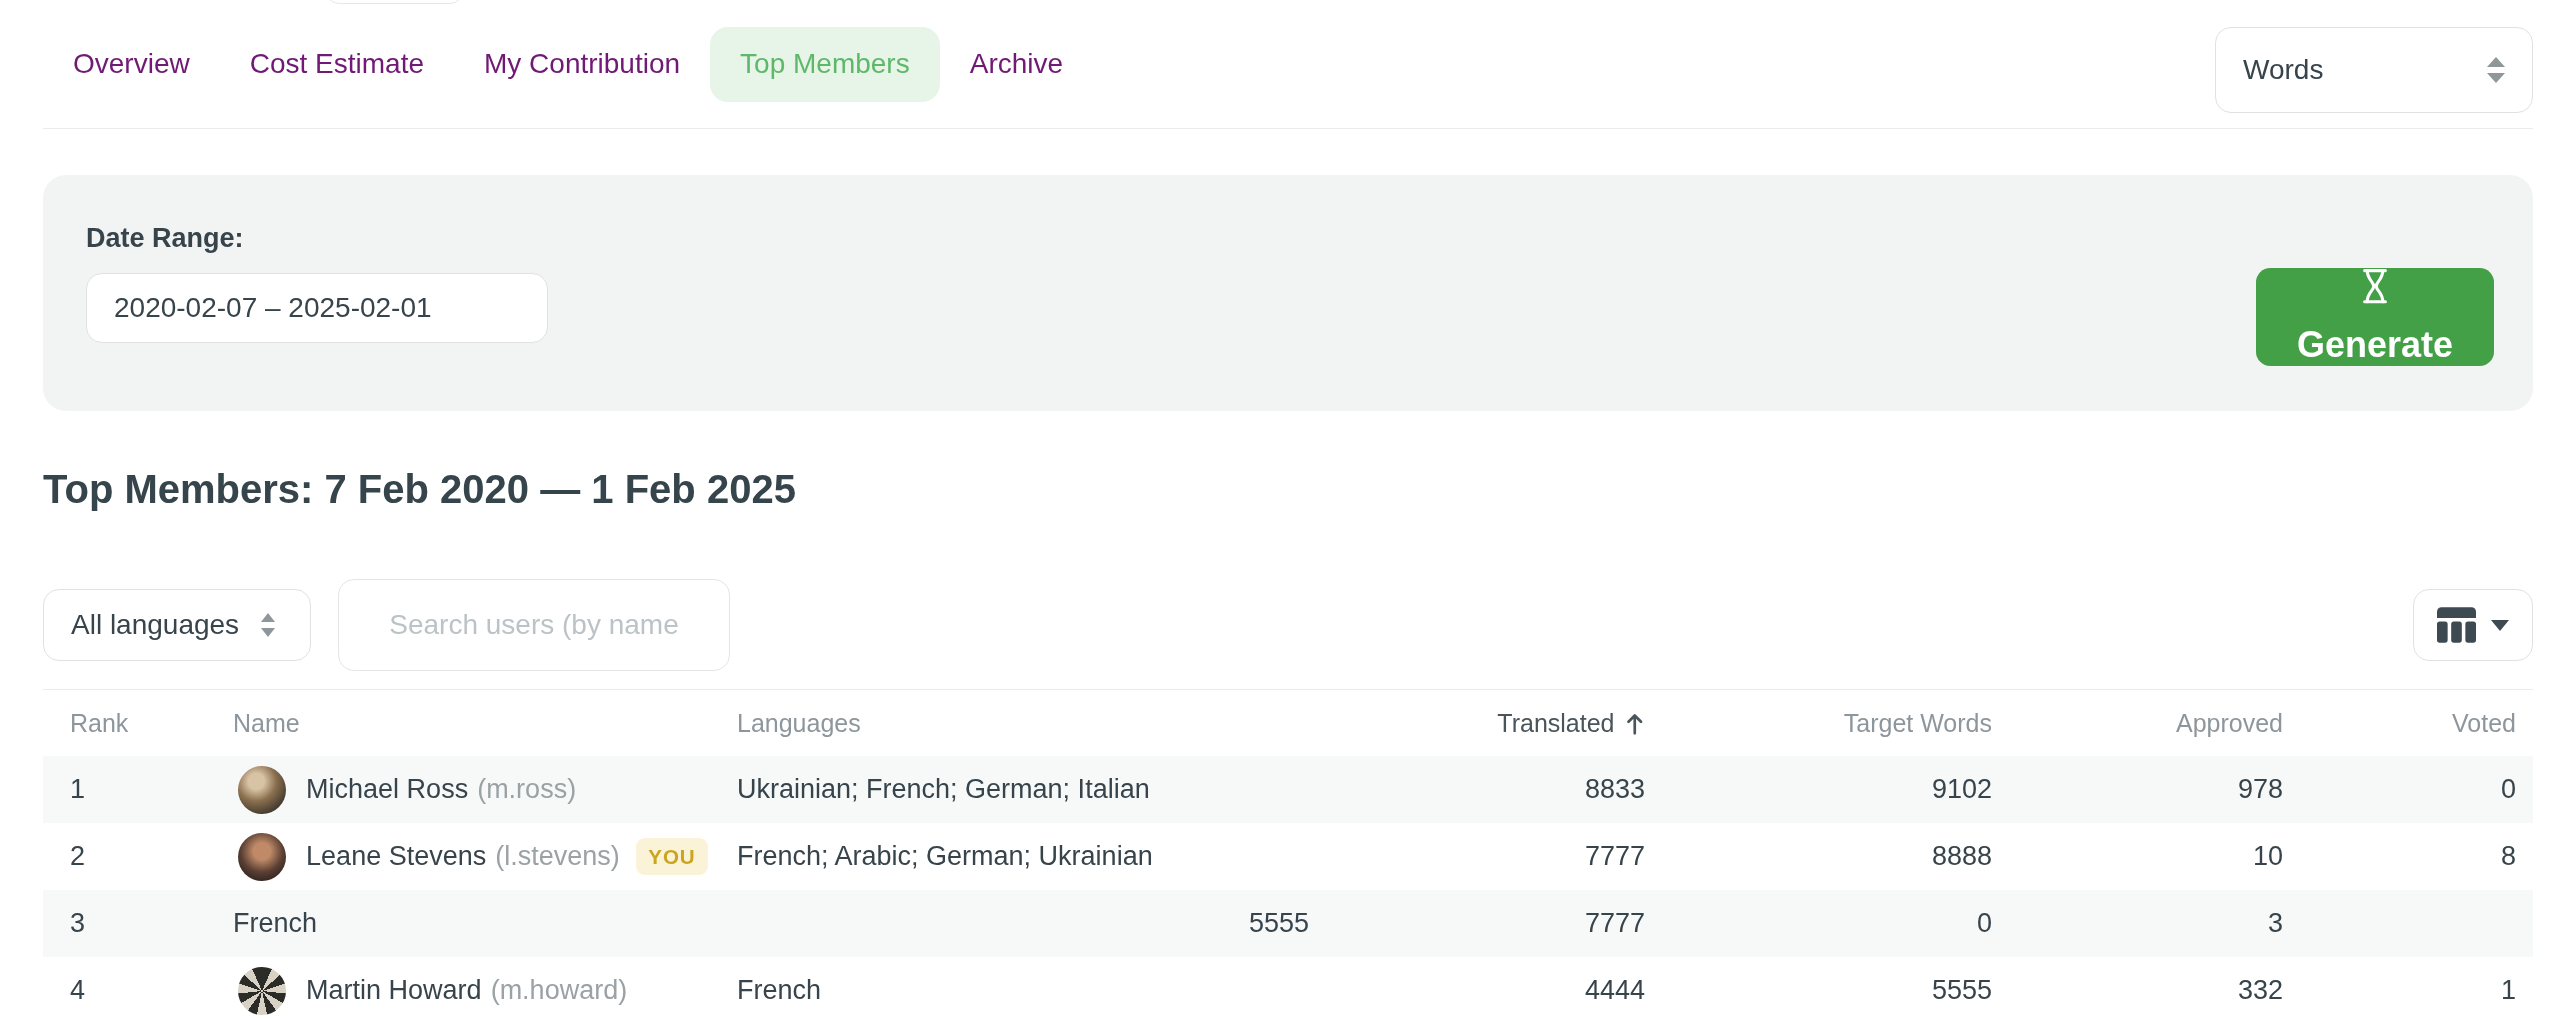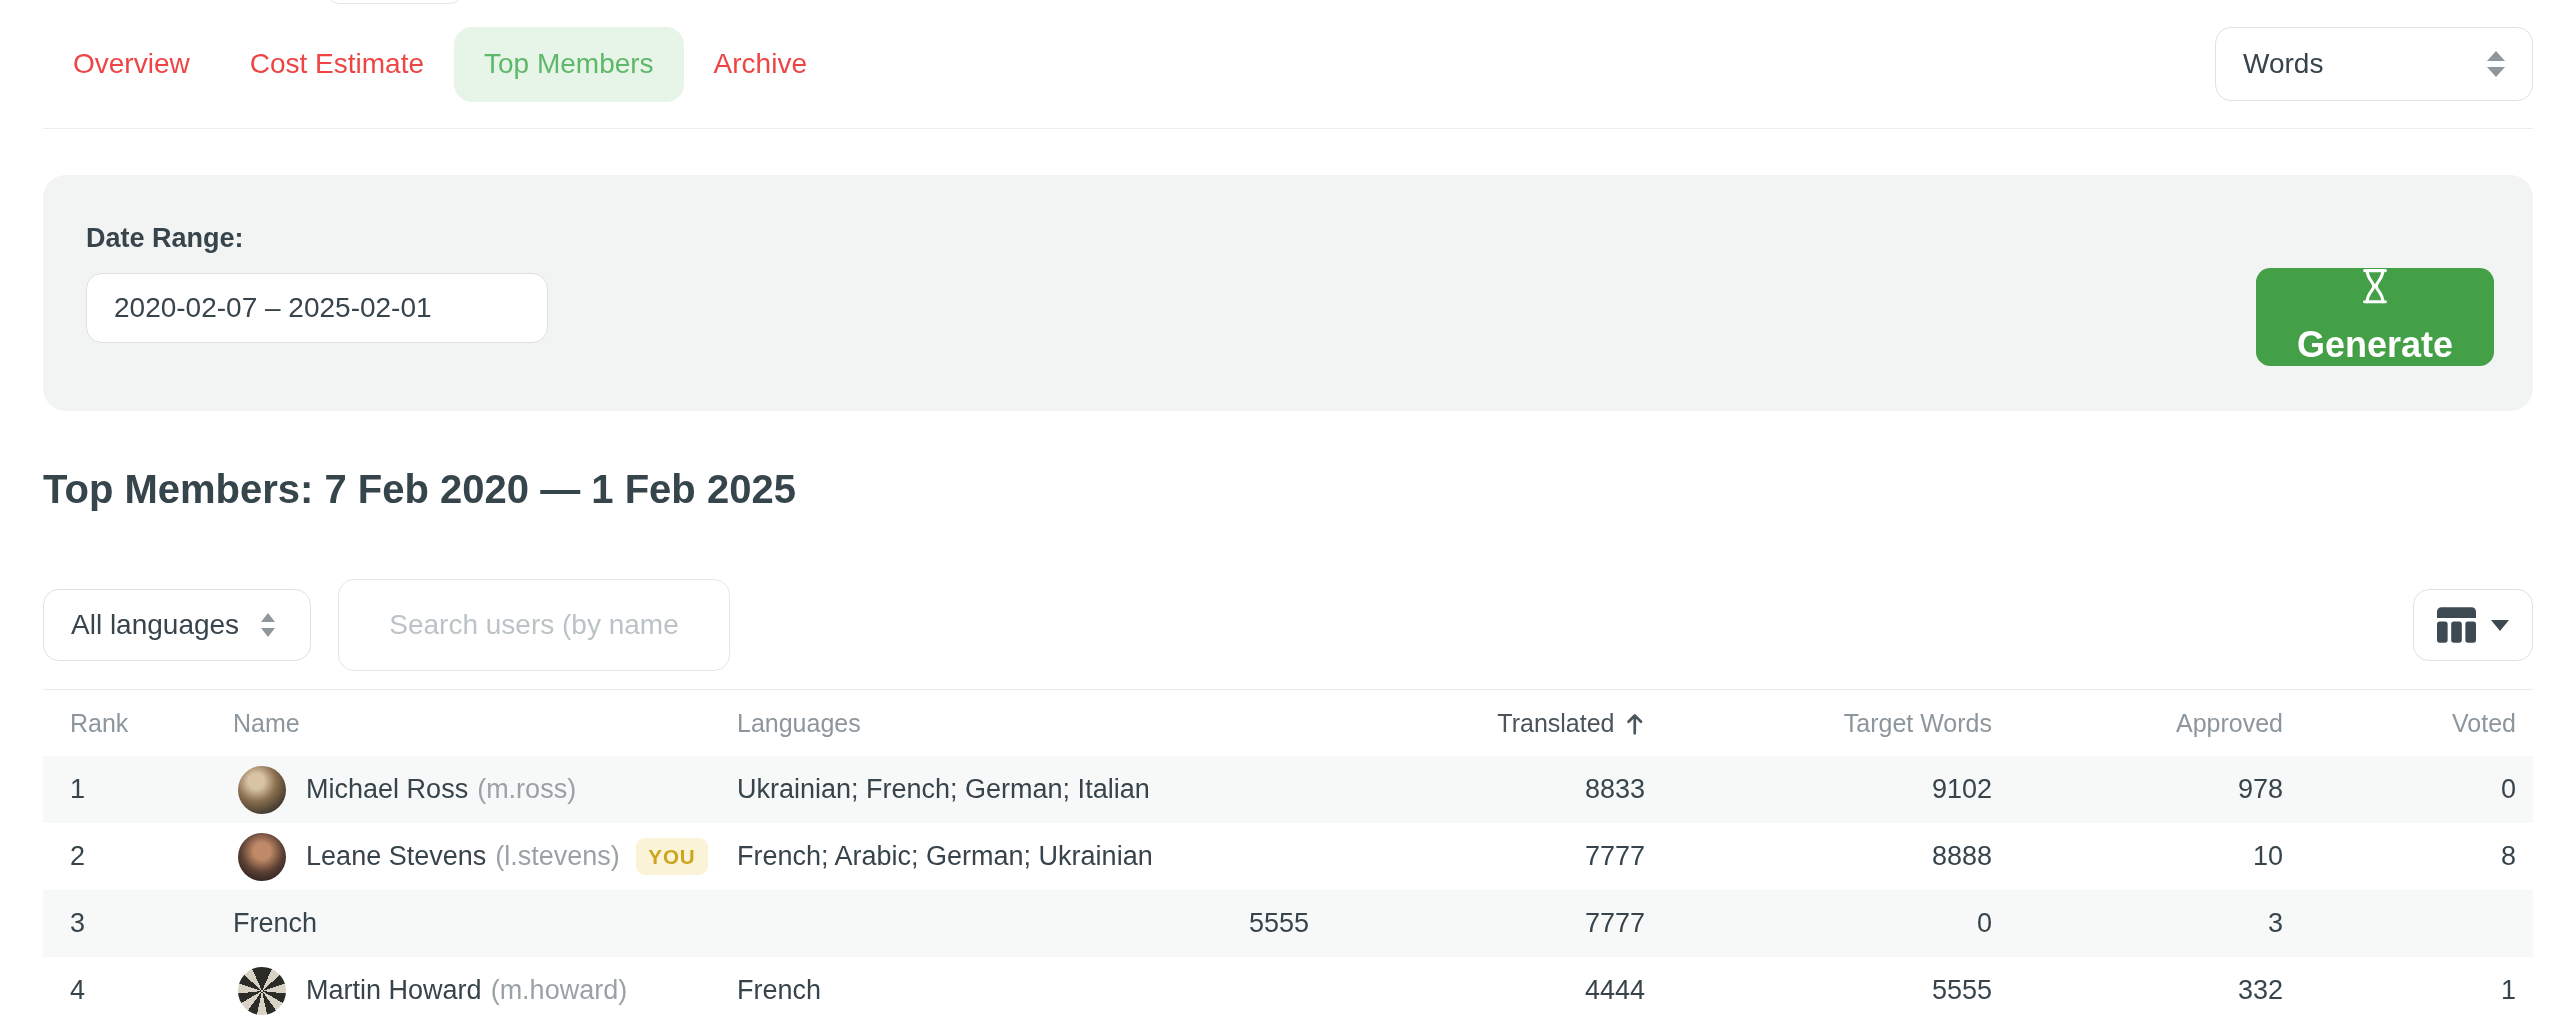--- a/index.html
+++ b/index.html
@@ -13,25 +13,25 @@
     font-family:"Liberation Sans", sans-serif; color:var(--ink);}
   .abs{position:absolute;}
 
   
   .top-clipped{left:325px; top:-39px; width:139px; height:43px; background:#fff;
     border:1.8px solid #e6e6e6; border-radius:14.3px;}
 
   
   .tabs-row{left:43px; right:43px; top:0; height:129px; display:flex; align-items:center;
     border-bottom:1.8px solid #ececec;}
-  .tab{font-size:28px; color:#ef4444; padding:0 30px; height:75px; display:flex;
+  .tab{font-size:28px; color:#701a75; padding:0 30px; height:75px; display:flex;
     align-items:center; border-radius:18px; cursor:pointer; white-space:nowrap;}
   .tab.active{background:var(--tab-bg); color:var(--tab-fg);}
 
-  .unit-select{top:27px; right:43px; width:318px; height:74px; border:1.8px solid var(--border);
+  .unit-select{top:27px; right:43px; width:318px; height:86px; border:1.8px solid var(--border);
     border-radius:16px; display:flex; align-items:center; justify-content:space-between;
     padding:0 27px; font-size:28px; background:#fff; cursor:pointer;}
   .sorter{display:flex; flex-direction:column; gap:5.4px;}
   .sorter .up{width:0;height:0;border-left:9px solid transparent;border-right:9px solid transparent;border-bottom:10.7px solid #8f979b;}
   .sorter .dn{width:0;height:0;border-left:9px solid transparent;border-right:9px solid transparent;border-top:10.7px solid #8f979b;}
   .sorter.small .up{border-left-width:7.2px;border-right-width:7.2px;border-bottom-width:9px;}
   .sorter.small .dn{border-left-width:7.2px;border-right-width:7.2px;border-top-width:9px;}
 
   
   .panel{left:43px; right:43px; top:175px; height:236px; background:var(--panel); border-radius:23px;}
@@ -80,20 +80,21 @@
     background:var(--badge-bg); color:var(--badge-fg); font-size:20.6px; font-weight:bold; letter-spacing:0.9px;}
 </style>
 </head>
 <body>
 
 <div class="abs top-clipped"></div>
 
 <nav class="abs tabs-row">
   <div class="tab">Overview</div>
   <div class="tab">Cost Estimate</div>
+  <div class="tab">My Contribution</div>
   <div class="tab active">Top Members</div>
   <div class="tab">Archive</div>
 </nav>
 
 <div class="abs unit-select">
   <span>Words</span>
   <span class="sorter">
       <span class="up"></span>
       <span class="dn"></span>
     </span>

